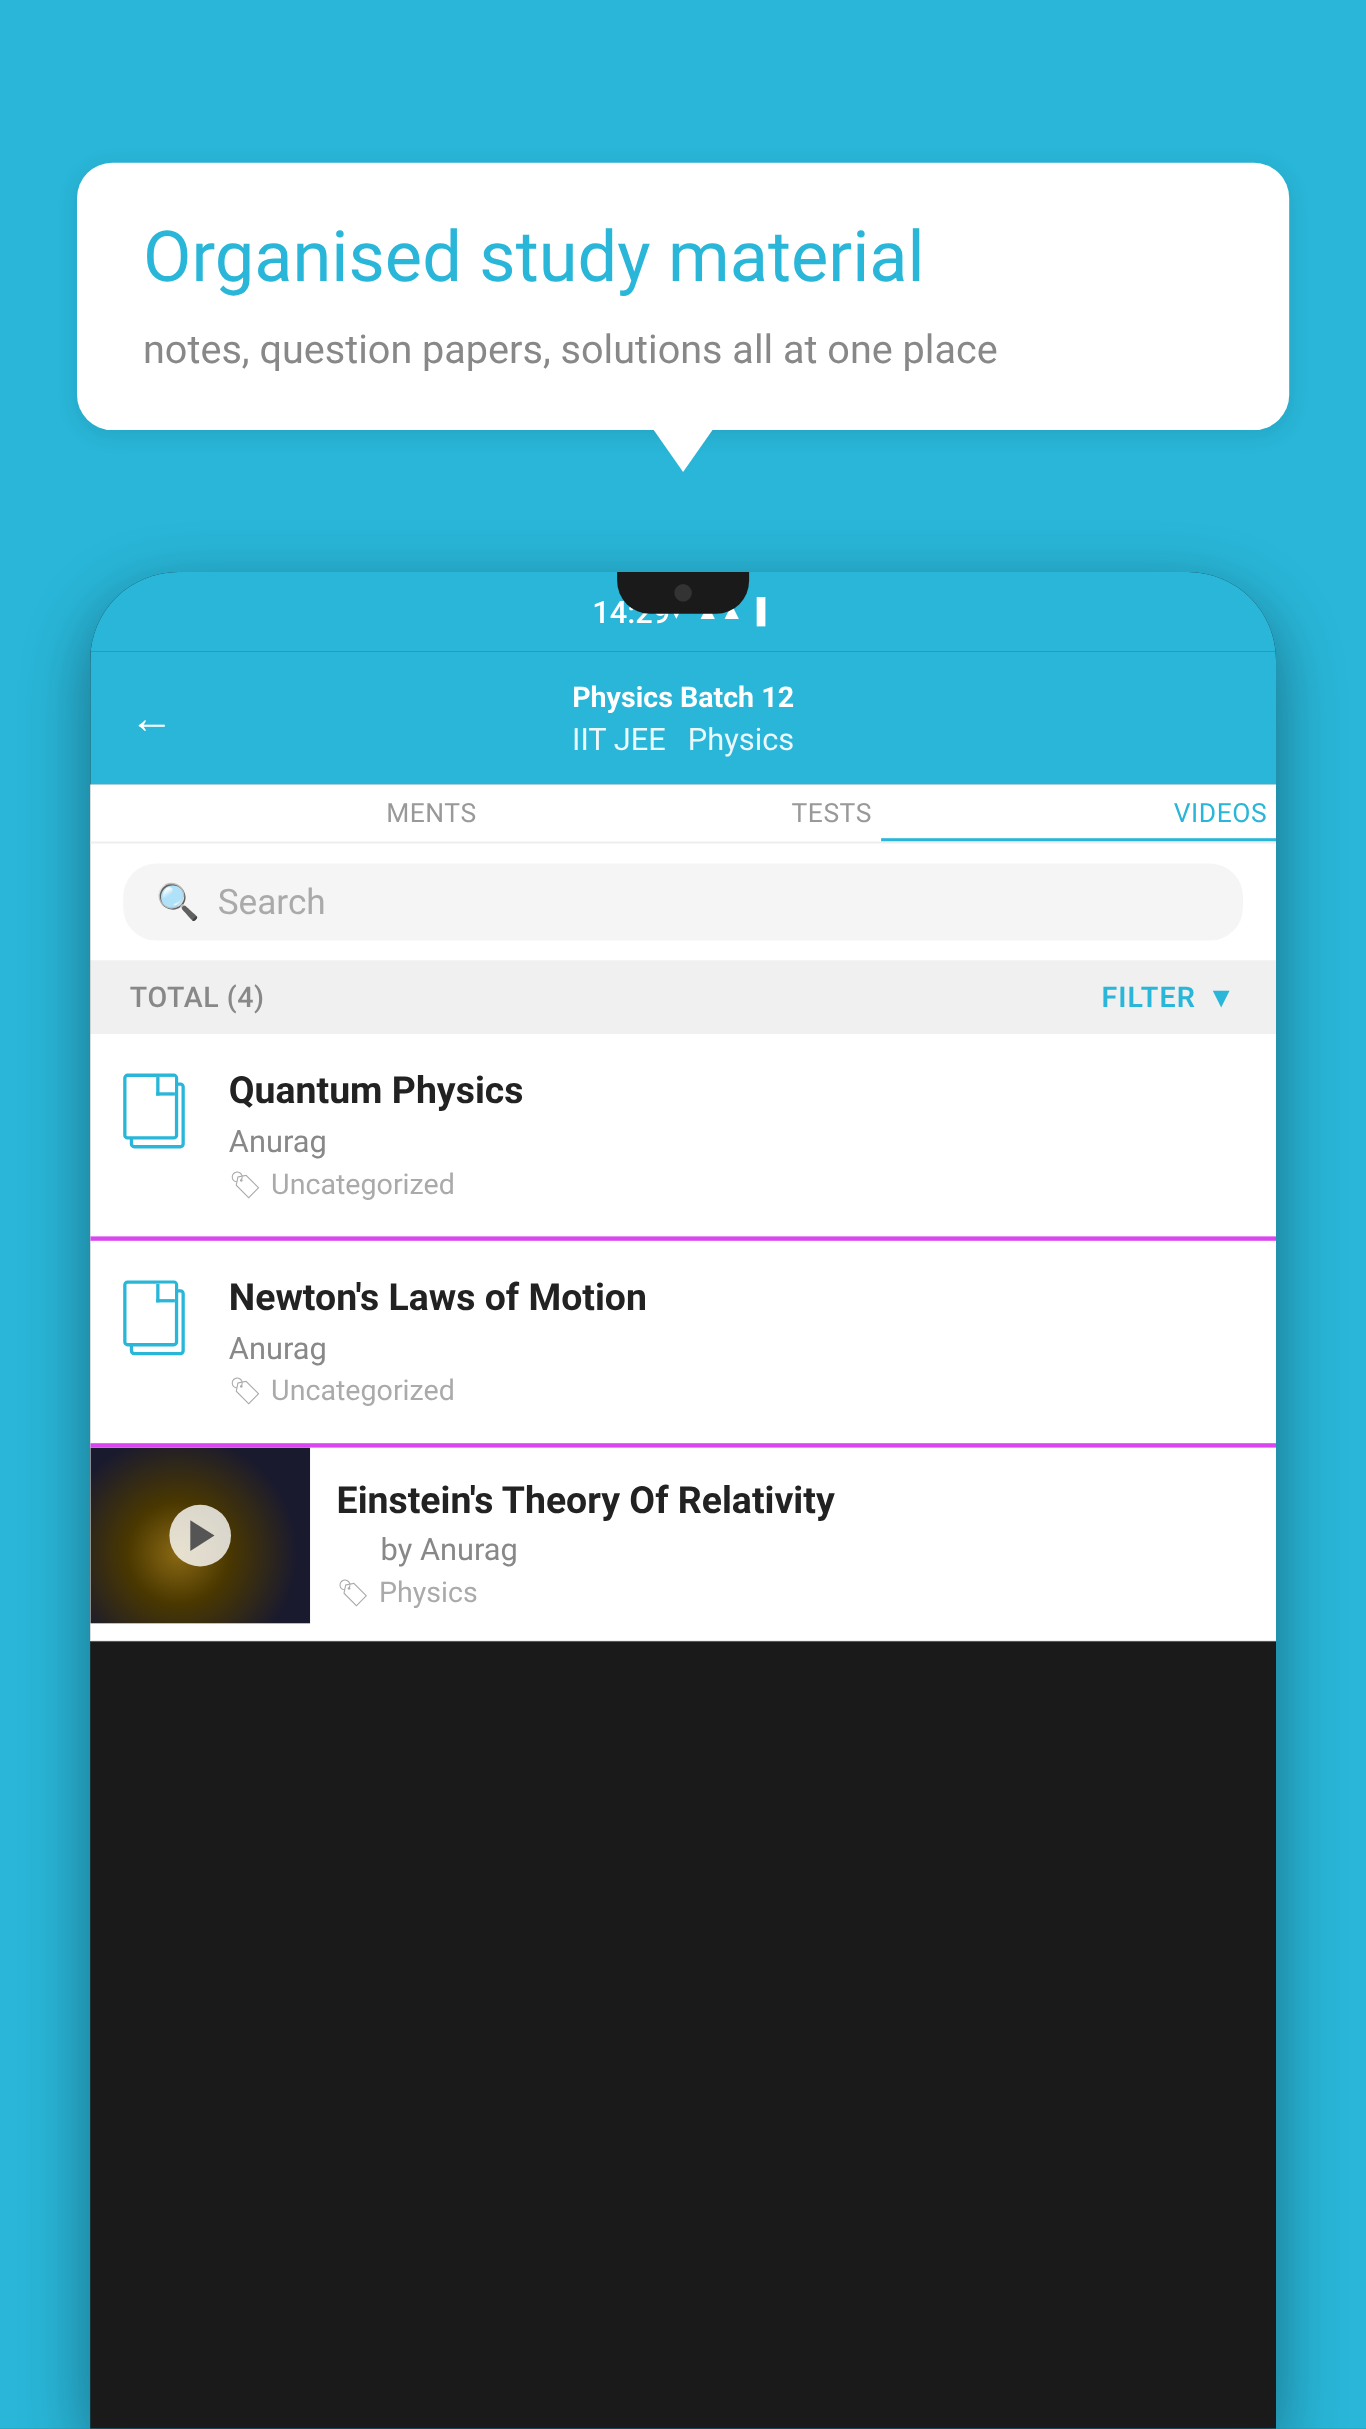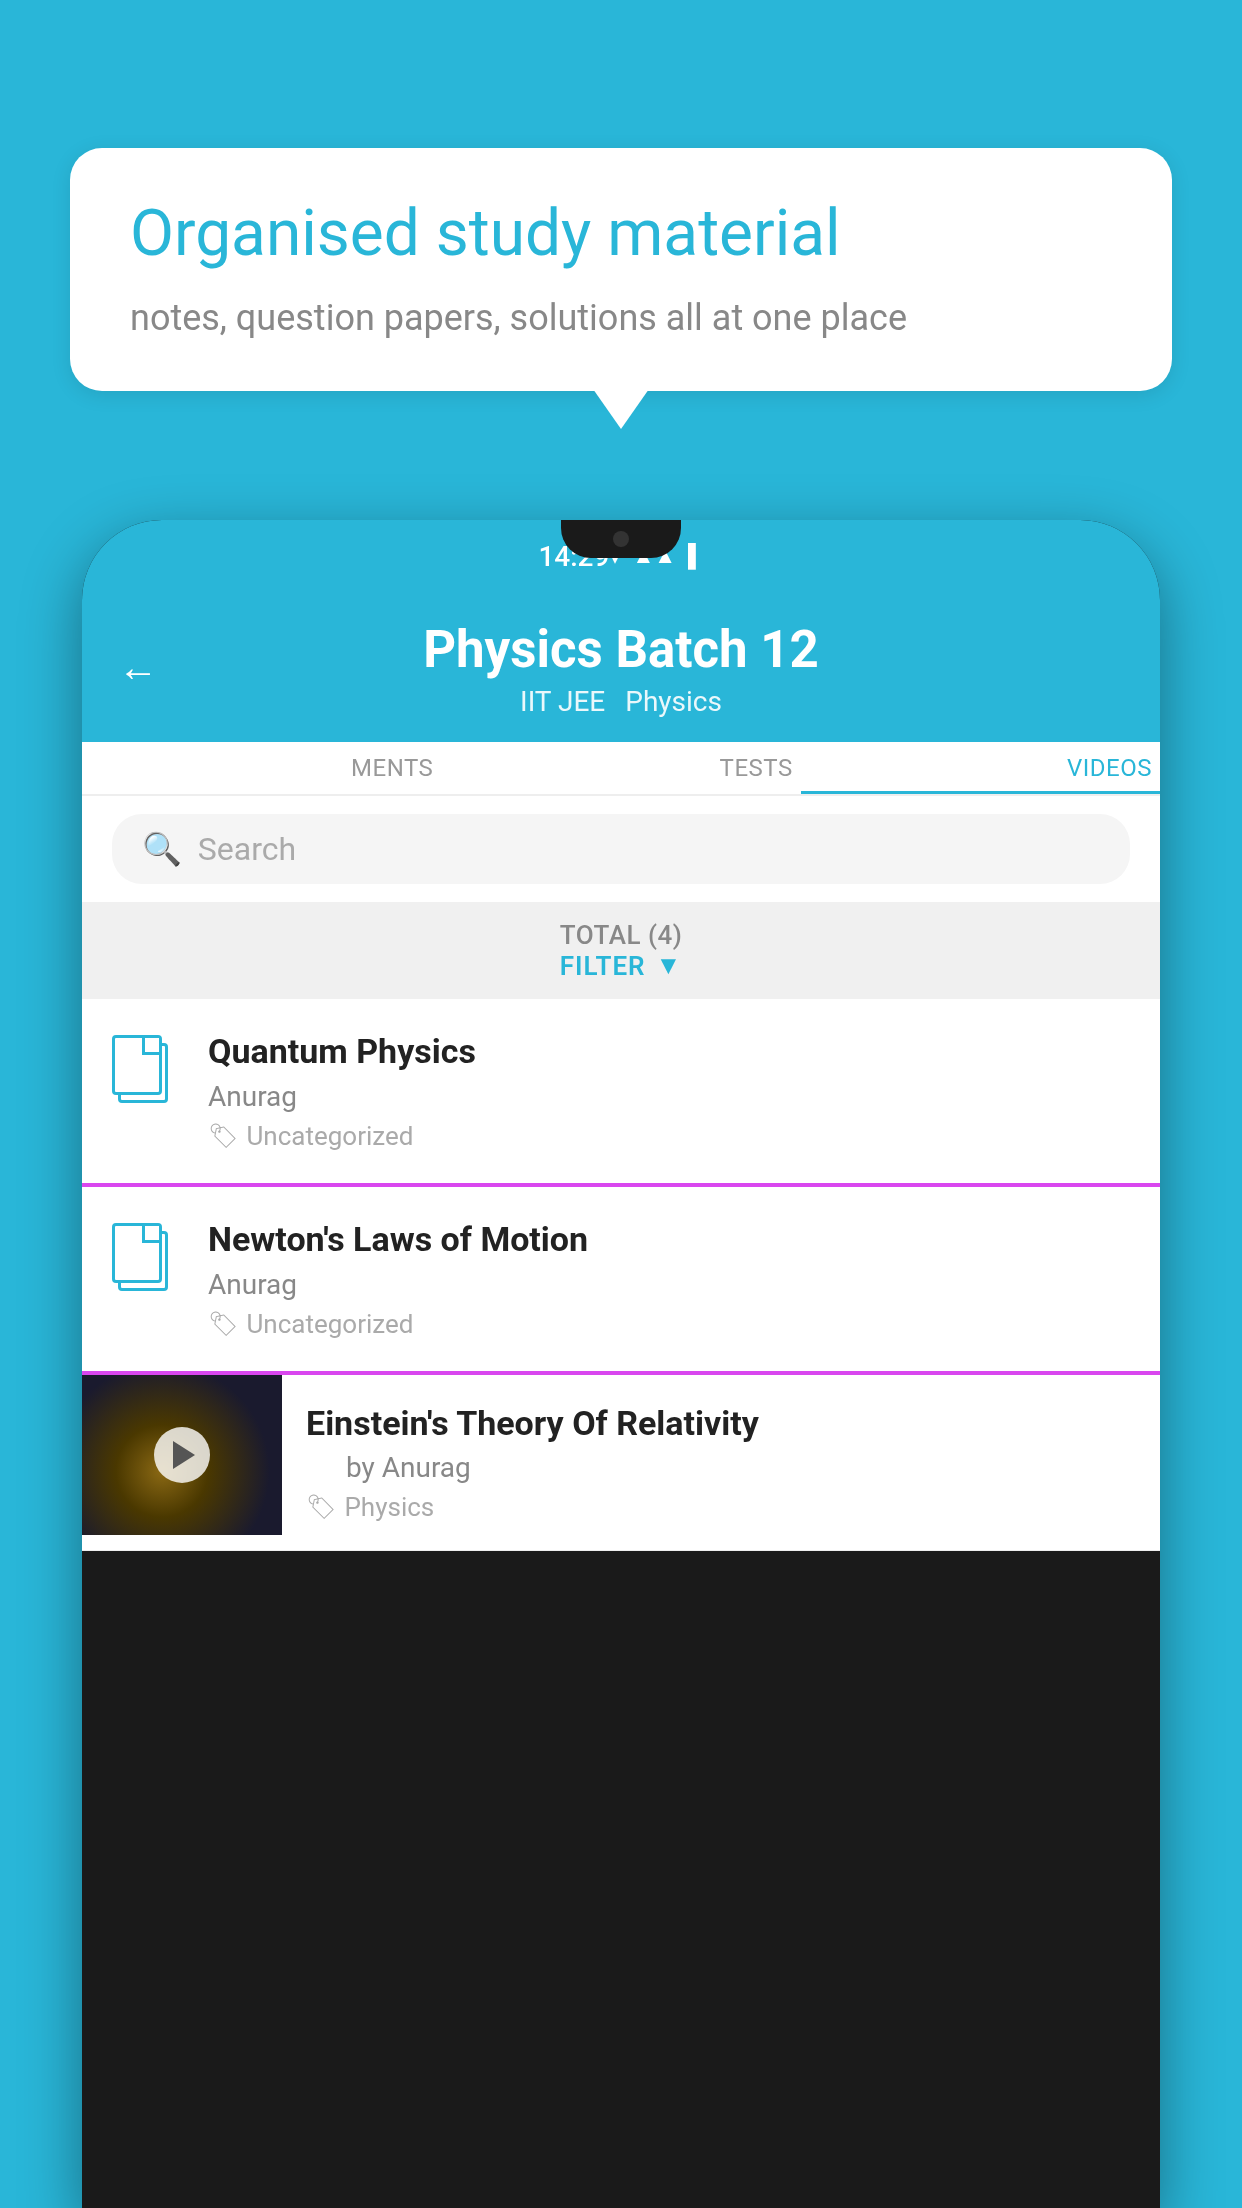--- a/index.html
+++ b/index.html
@@ -134,21 +134,21 @@
       position: absolute;
       left: 36px;
       top: 50%;
       transform: translateY(-50%);
       color: white;
       font-size: 40px;
     }
 
     .header-title {
       color: white;
-      font-size: 51px;
+      font-size: 26px;
       font-weight: 700;
     }
 
     .header-subtitle {
       display: flex;
       gap: 20px;
       margin-top: 6px;
     }
 
     .header-tag {
@@ -214,22 +214,21 @@
       color: #aaa;
       font-size: 32px;
     }
 
     
     .filter-row {
       background: #f0f0f0;
       display: flex;
       align-items: center;
       justify-content: space-between;
-      padding: 18px 14px;
-      flex-direction: column;
+      padding: 18px 36px;
     }
 
     .total-label {
       color: #888;
       font-size: 26px;
       font-weight: 500;
       letter-spacing: 0.5px;
     }
 
     .filter-btn {

